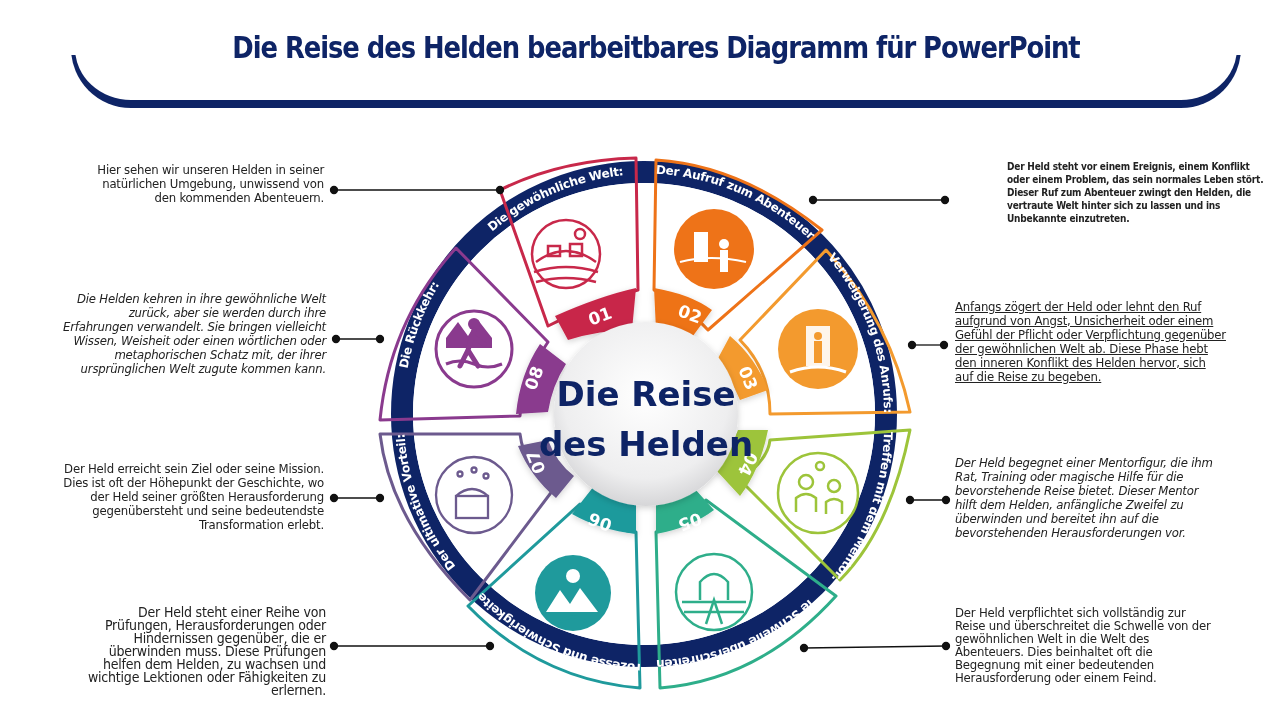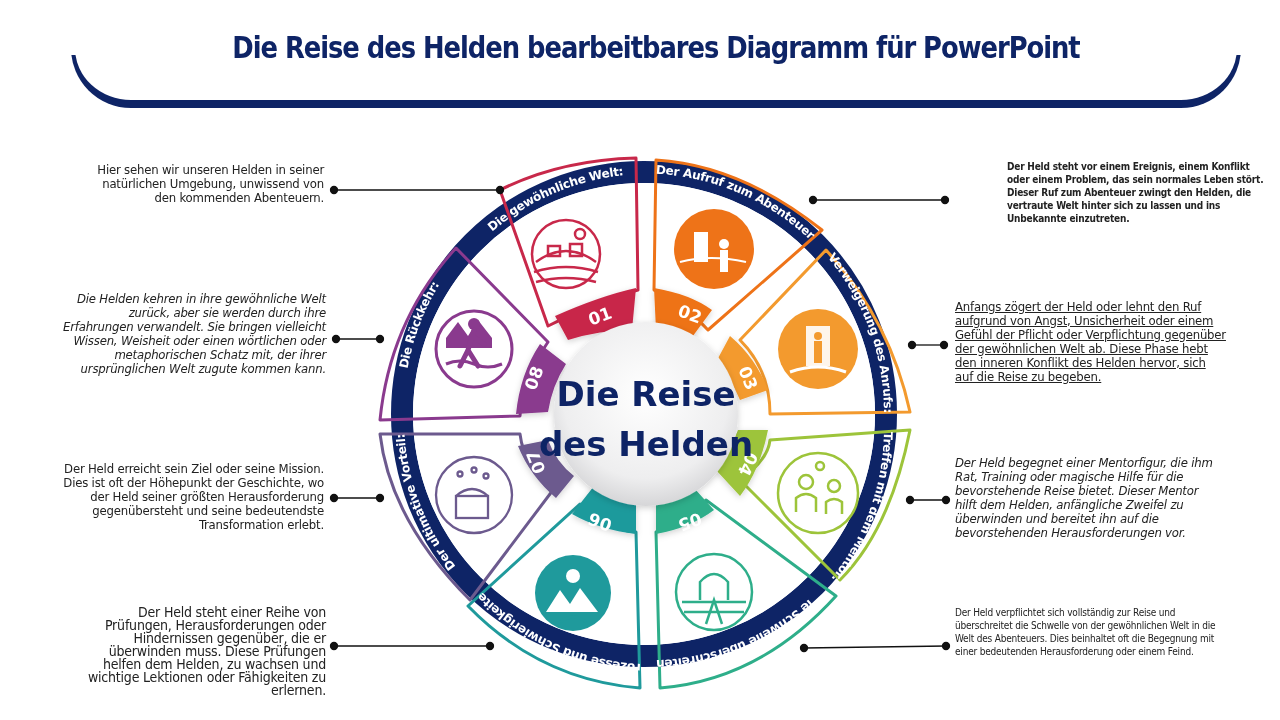--- a/index.html
+++ b/index.html
@@ -214,13 +214,13 @@
   </g>
 </svg>
 
 <div class="desc left" style="left:80px; top:163px; width:244px;">Hier sehen wir unseren Helden in seiner natürlichen Umgebung, unwissend von den kommenden Abenteuern.</div>
 <div class="desc left" style="left:58px; top:292px; width:268px;font-style:italic;">Die Helden kehren in ihre gewöhnliche Welt zurück, aber sie werden durch ihre Erfahrungen verwandelt. Sie bringen vielleicht Wissen, Weisheit oder einen wörtlichen oder metaphorischen Schatz mit, der ihrer ursprünglichen Welt zugute kommen kann.</div>
 <div class="desc left" style="left:60px; top:462px; width:264px;">Der Held erreicht sein Ziel oder seine Mission. Dies ist oft der Höhepunkt der Geschichte, wo der Held seiner größten Herausforderung gegenübersteht und seine bedeutendste Transformation erlebt.</div>
 <div class="desc left" style="left:68px; top:606px; width:258px; font-size:14px; line-height:13px;">Der Held steht einer Reihe von Prüfungen, Herausforderungen oder Hindernissen gegenüber, die er überwinden muss. Diese Prüfungen helfen dem Helden, zu wachsen und wichtige Lektionen oder Fähigkeiten zu erlernen.</div>
 <div class="desc right" style="left:1007px; top:160px; width:262px; font-size:10px; line-height:13px;font-weight:bold;">Der Held steht vor einem Ereignis, einem Konflikt oder einem Problem, das sein normales Leben stört. Dieser Ruf zum Abenteuer zwingt den Helden, die vertraute Welt hinter sich zu lassen und ins Unbekannte einzutreten.</div>
 <div class="desc right" style="left:955px; top:300px; width:272px;text-decoration:underline;">Anfangs zögert der Held oder lehnt den Ruf aufgrund von Angst, Unsicherheit oder einem Gefühl der Pflicht oder Verpflichtung gegenüber der gewöhnlichen Welt ab. Diese Phase hebt den inneren Konflikt des Helden hervor, sich auf die Reise zu begeben.</div>
 <div class="desc right" style="left:955px; top:456px; width:260px;font-style:italic;">Der Held begegnet einer Mentorfigur, die ihm Rat, Training oder magische Hilfe für die bevorstehende Reise bietet. Dieser Mentor hilft dem Helden, anfängliche Zweifel zu überwinden und bereitet ihn auf die bevorstehenden Herausforderungen vor.</div>
-<div class="desc right" style="left:955px; top:606px; width:264px; font-size:10px; line-height:13px;">Der Held verpflichtet sich vollständig zur Reise und überschreitet die Schwelle von der gewöhnlichen Welt in die Welt des Abenteuers. Dies beinhaltet oft die Begegnung mit einer bedeutenden Herausforderung oder einem Feind.</div>
+<div class="desc right" style="left:955px; top:606px; width:264px; font-size:13px; line-height:13px;">Der Held verpflichtet sich vollständig zur Reise und überschreitet die Schwelle von der gewöhnlichen Welt in die Welt des Abenteuers. Dies beinhaltet oft die Begegnung mit einer bedeutenden Herausforderung oder einem Feind.</div>
 
 </body></html>

